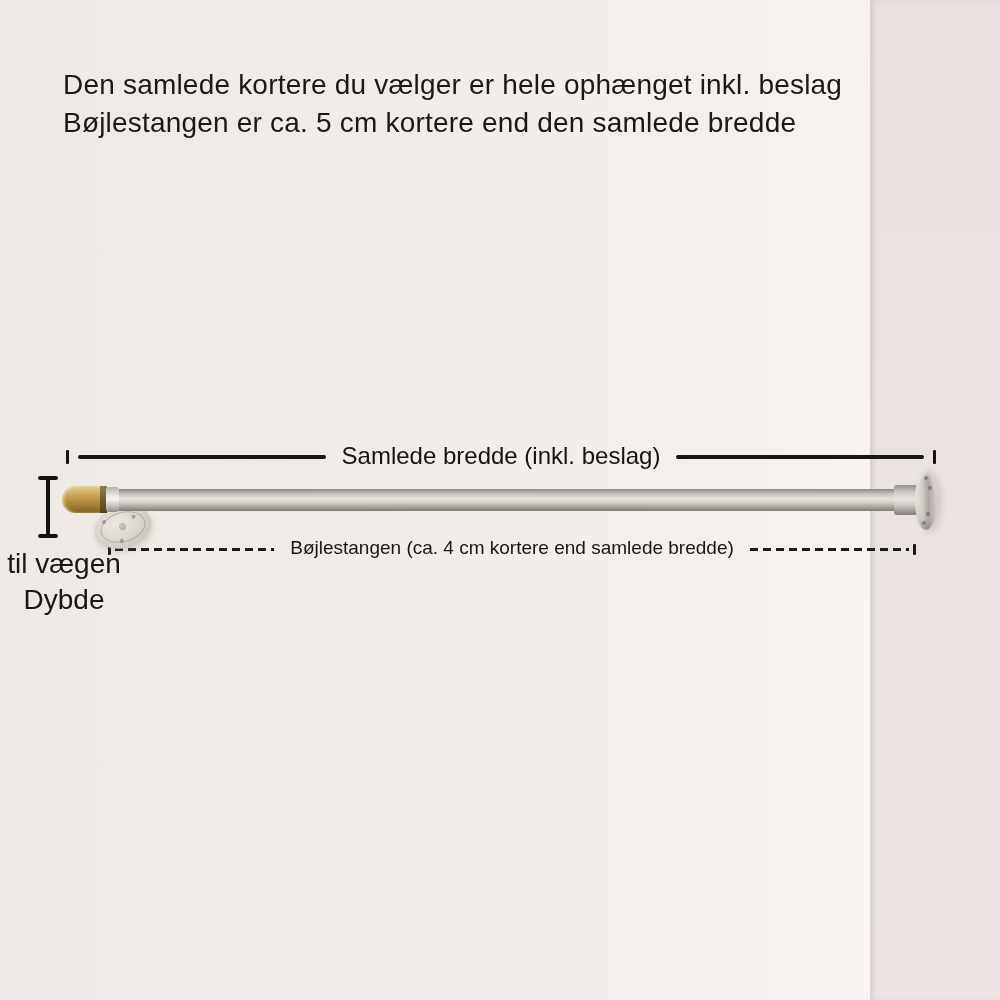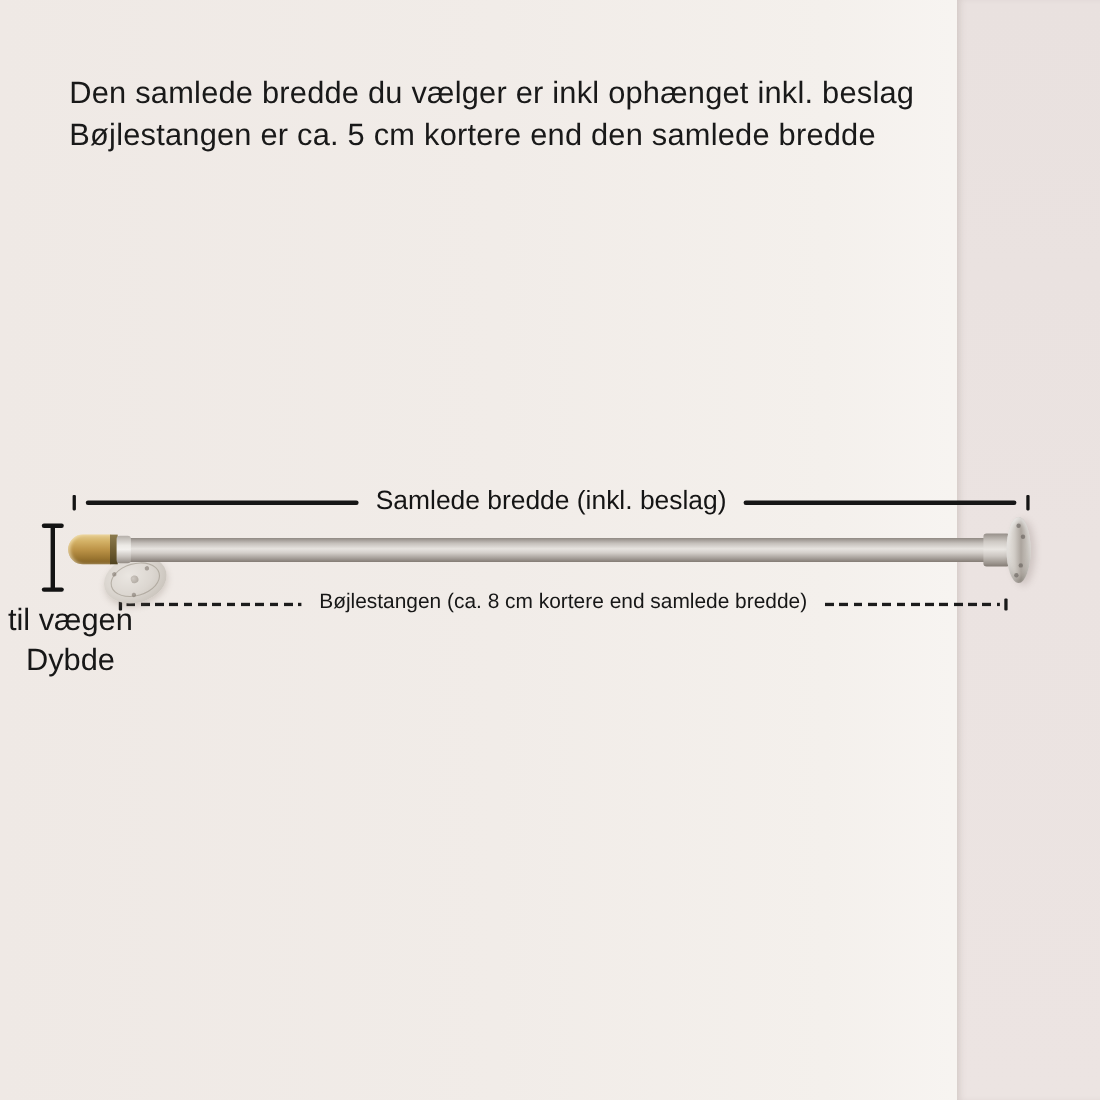--- a/index.html
+++ b/index.html
@@ -115,21 +115,21 @@
   .bolt-dot{position:absolute;width:4px;height:4px;border-radius:50%;background:rgba(105,99,93,.65);z-index:4;}
 </style>
 </head>
 <body>
 
 <div id="canvas">
 
   <div id="wall-right"></div>
 
   <div id="intro">
-    <div>Den samlede bredde du vælger er inkl ophænget inkl. beslag</div>
+    <div>Den samlede kortere du vælger er hele ophænget inkl. beslag</div>
     <div>Bøjlestangen er ca. 5 cm kortere end den samlede bredde</div>
   </div>
 
   <div id="measure-total">
     <div class="tick-v"></div>
     <div class="seg-solid"></div>
     <div class="measure-label">Samlede bredde (inkl. beslag)</div>
     <div class="seg-solid"></div>
     <div class="tick-v"></div>
   </div>
@@ -146,21 +146,21 @@
   <div id="collar-right"></div>
   <div id="flange-right"></div>
   <div class="bolt-dot" style="left:924px;top:476px;"></div>
   <div class="bolt-dot" style="left:928px;top:486px;"></div>
   <div class="bolt-dot" style="left:926px;top:512px;"></div>
   <div class="bolt-dot" style="left:922px;top:521px;"></div>
 
   <div id="measure-rod">
     <div class="tick-v-sm"></div>
     <div class="seg-dash"></div>
-    <div class="measure-label">Bøjlestangen (ca. 8 cm kortere end samlede bredde)</div>
+    <div class="measure-label">Bøjlestangen (ca. 4 cm kortere end samlede bredde)</div>
     <div class="seg-dash"></div>
     <div class="tick-v-sm"></div>
   </div>
 
   <div id="measure-depth-line"></div>
   <div id="depth-tick-top" class="tick-h"></div>
   <div id="depth-tick-bottom" class="tick-h"></div>
   <div id="depth-label">
     <div>til vægen</div>
     <div>Dybde</div>

